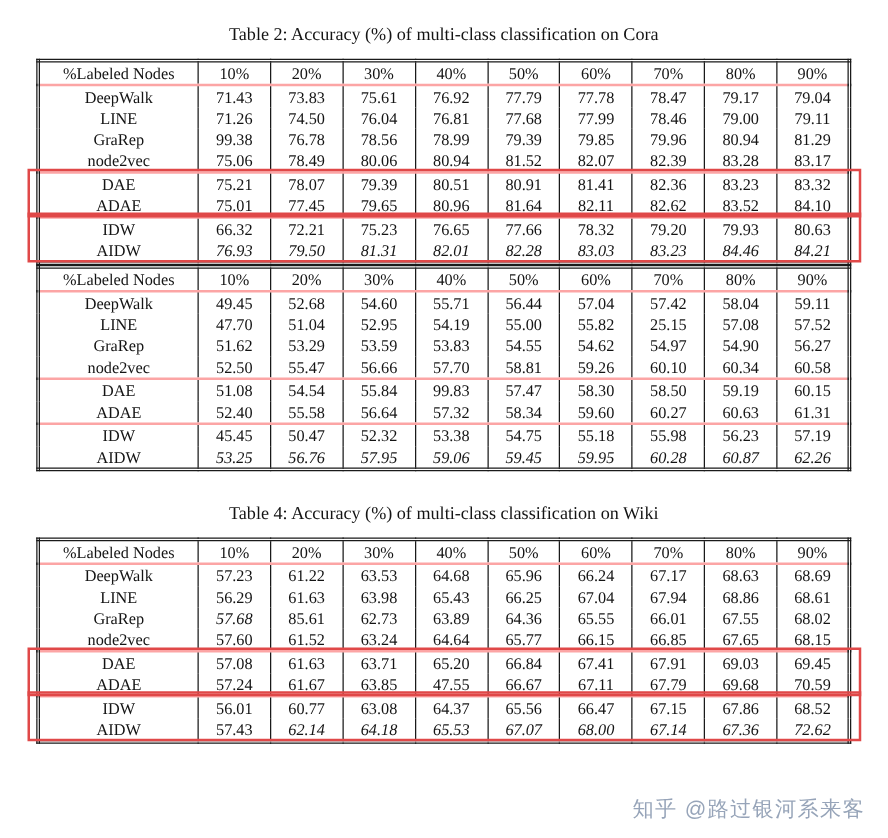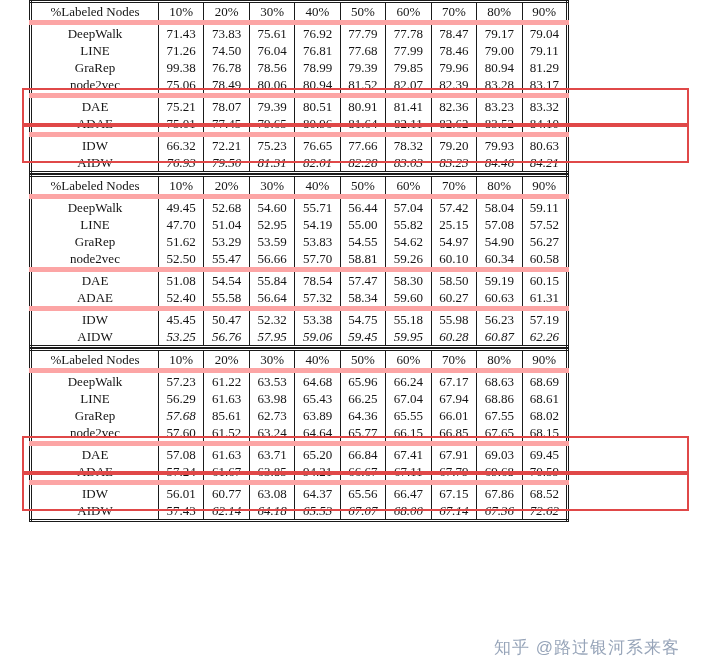--- a/index.html
+++ b/index.html
@@ -19,63 +19,64 @@
     color: #141414;
   }
   section + section .caption { margin-top: 26px; }
   .twrap {
     position: relative;
     width: 652px;
     margin: 0 auto;
   }
   table.datatable {
     border-collapse: collapse;
-    width: 540px;
+    width: 652px;
     font-size: 13px;
     border: 3px double #1a1a1a;
     table-layout: fixed;
   }
   table.datatable th, table.datatable td {
     border-left: 1px solid #1a1a1a;
     text-align: center;
     padding: 0 2px;
     height: 17px;
     line-height: 17px;
     font-weight: normal;
     white-space: nowrap;
     overflow: hidden;
   }
   table.datatable th:first-child,
   table.datatable td:first-child { border-left: none; width: 128px; }
   table.datatable thead tr { border-bottom: 1px solid #1a1a1a; }
-  table.datatable tbody { border-top: 5px solid #fca5a5; }
+  table.datatable tbody { border-top: 2px solid #fca5a5; }
   td.b { font-weight: bold; font-style: italic; }
   .redbox {
     position: absolute;
     border: 2px solid #e04848;
     pointer-events: none;
   }
   .watermark {
     position: absolute;
-    left: 494px; top: 636px;
+    left: 506px; top: 636px;
     font-family: "Liberation Sans", sans-serif;
     font-size: 17px;
     color: #8595ad;
     opacity: 0.85;
     filter: blur(0.35px);
     white-space: nowrap;
     letter-spacing: 1px;
   }
 </style>
 </head>
 <body>
 
 <div class="page">
 
   <section class="tbl">
+    <div class="caption">Table 2: Accuracy (%) of multi-class classification on Cora</div>
     <div class="twrap">
       <table class="datatable">
           <thead>
             <tr>
               <th>%Labeled Nodes</th>
               <th>10%</th>
               <th>20%</th>
               <th>30%</th>
               <th>40%</th>
               <th>50%</th>
@@ -259,21 +260,21 @@
               <td>60.34</td>
               <td>60.58</td>
             </tr>
           </tbody>
           <tbody>
             <tr>
               <td>DAE</td>
               <td>51.08</td>
               <td>54.54</td>
               <td>55.84</td>
-              <td>78.54</td>
+              <td>99.83</td>
               <td>57.47</td>
               <td>58.30</td>
               <td>58.50</td>
               <td>59.19</td>
               <td>60.15</td>
             </tr>
             <tr>
               <td>ADAE</td>
               <td>52.40</td>
               <td>55.58</td>
@@ -310,20 +311,21 @@
               <td class="b">60.28</td>
               <td class="b">60.87</td>
               <td class="b">62.26</td>
             </tr>
           </tbody>
         </table>
     </div>
   </section>
 
   <section class="tbl">
+    <div class="caption">Table 4: Accuracy (%) of multi-class classification on Wiki</div>
     <div class="twrap">
       <table class="datatable">
           <thead>
             <tr>
               <th>%Labeled Nodes</th>
               <th>10%</th>
               <th>20%</th>
               <th>30%</th>
               <th>40%</th>
               <th>50%</th>
@@ -394,21 +396,21 @@
               <td>67.41</td>
               <td>67.91</td>
               <td>69.03</td>
               <td>69.45</td>
             </tr>
             <tr>
               <td>ADAE</td>
               <td>57.24</td>
               <td>61.67</td>
               <td>63.85</td>
-              <td>94.21</td>
+              <td>47.55</td>
               <td>66.67</td>
               <td>67.11</td>
               <td>67.79</td>
               <td>69.68</td>
               <td>70.59</td>
             </tr>
           </tbody>
           <tbody class="hl">
             <tr>
               <td>IDW</td>

